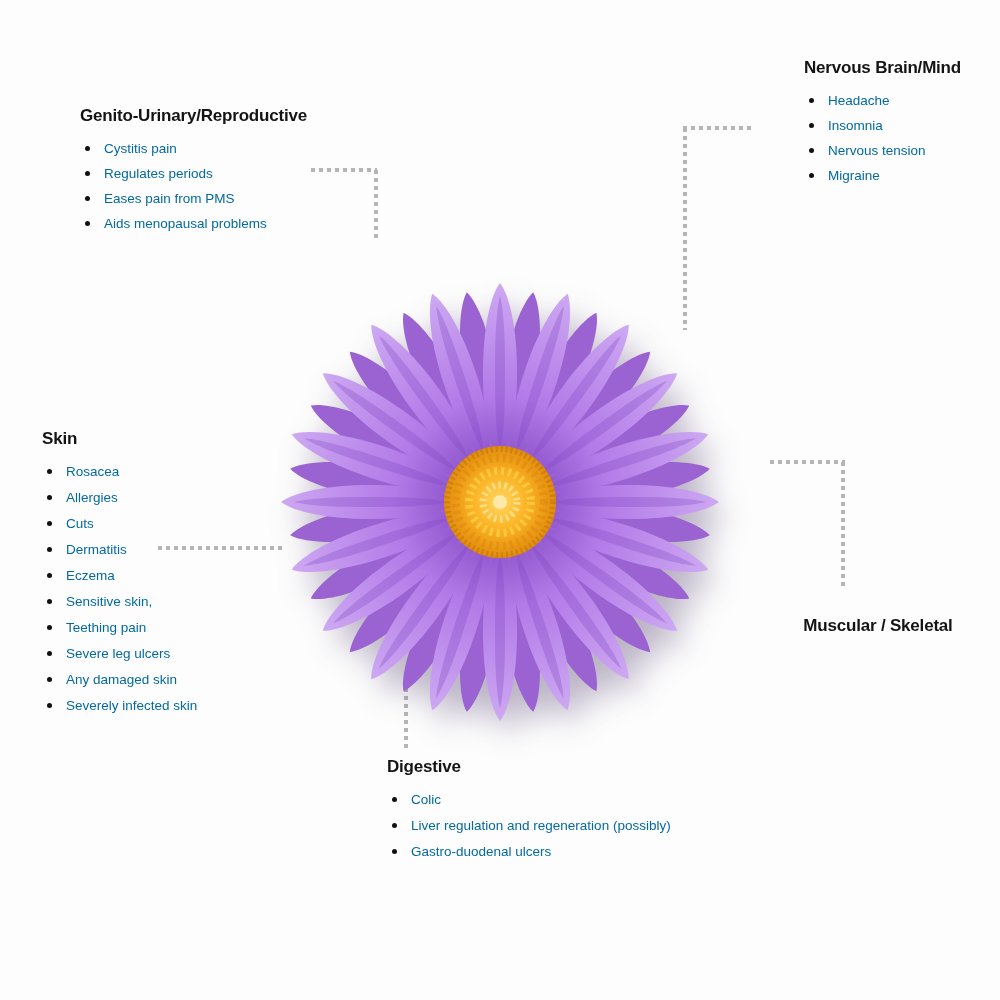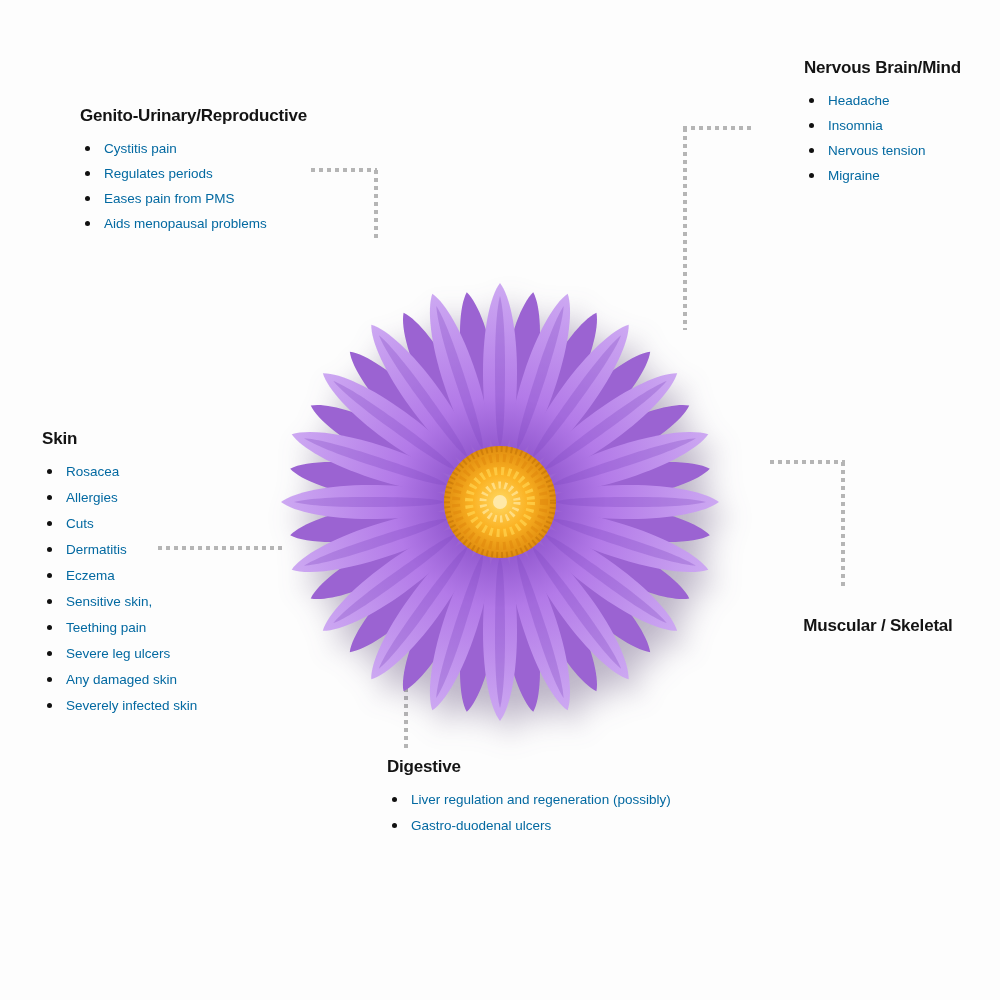--- a/index.html
+++ b/index.html
@@ -97,20 +97,21 @@
     </ul>
   </div>
 
   <div class="section" id="sec-muscular">
     <h2>Muscular / Skeletal</h2>
   </div>
 
   <div class="section" id="sec-digestive">
     <h2>Digestive</h2>
     <ul>
+      <li>Colic</li>
       <li>Liver regulation and regeneration (possibly)</li>
       <li>Gastro-duodenal ulcers</li>
     </ul>
   </div>
 
   <div class="dot-h" id="conn-genito-h"></div>
   <div class="dot-v" id="conn-genito-v"></div>
   <div class="dot-h" id="conn-nervous-h"></div>
   <div class="dot-v" id="conn-nervous-v"></div>
   <div class="dot-h" id="conn-skin-h"></div>

